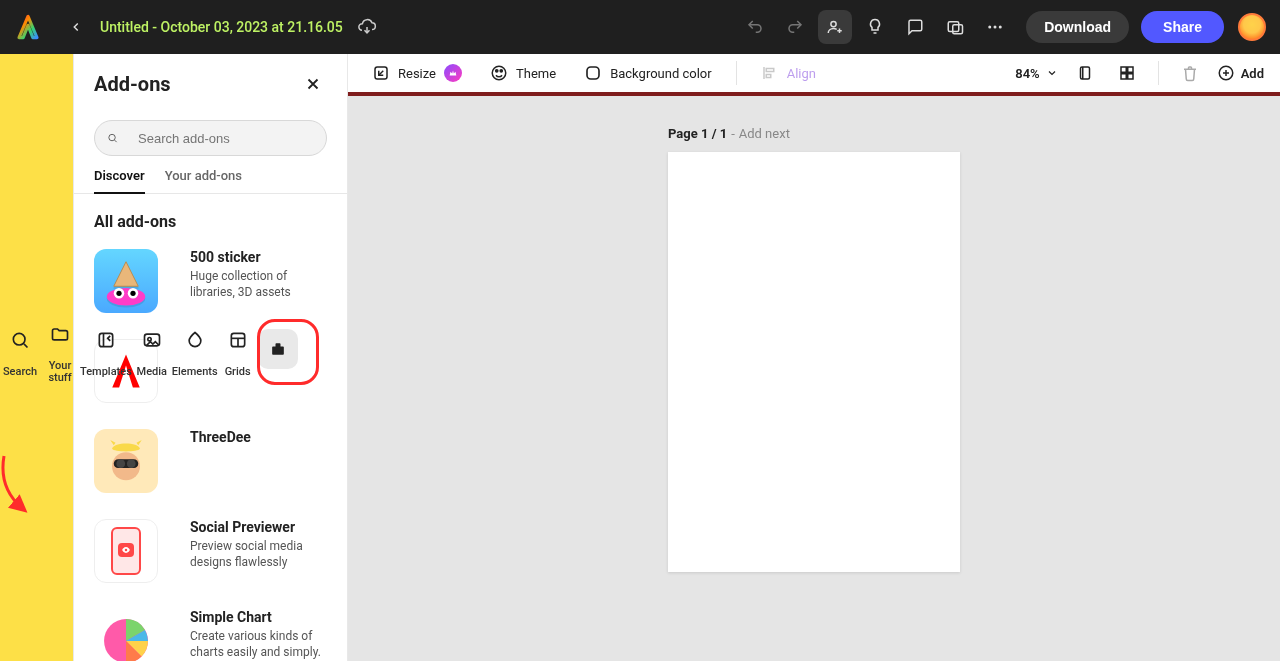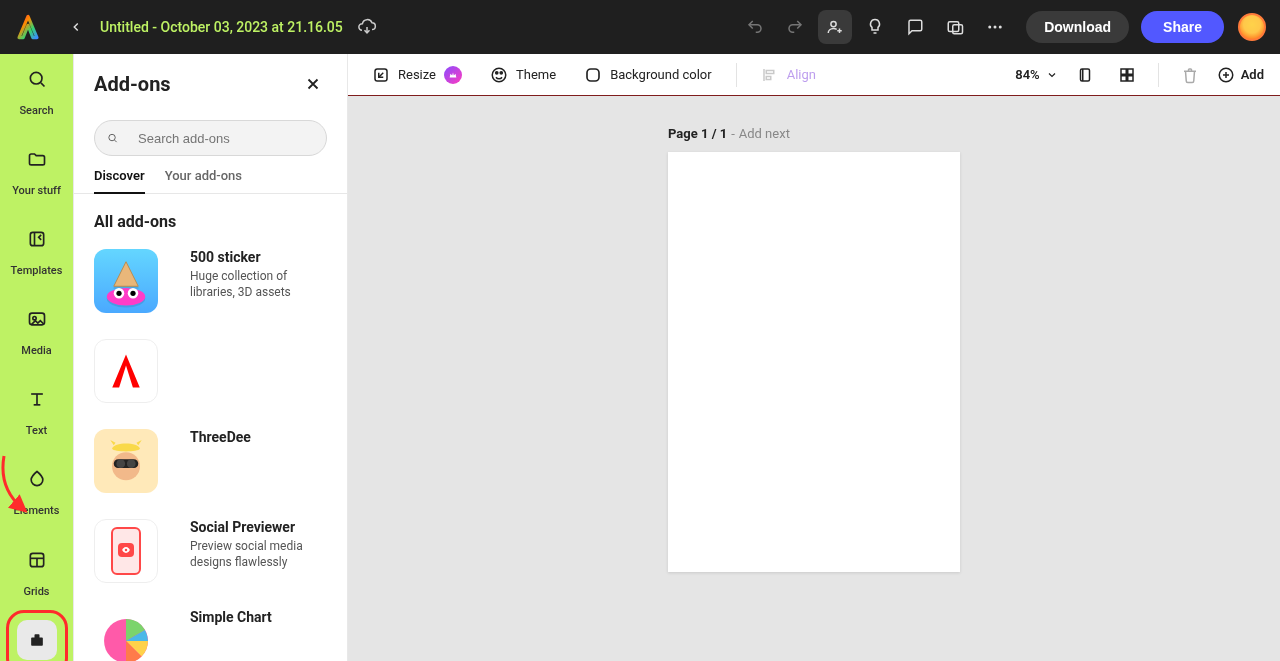--- a/index.html
+++ b/index.html
@@ -16,21 +16,21 @@
   .topicon.dimmed{opacity:0.45;}
   .topicon.circled{background:#3a3a3a;}
   .btn-download{background:#3a3a3a;color:#fff;border:none;border-radius:18px;padding:8px 18px;font-size:14px;font-weight:600;margin-left:14px;cursor:pointer;}
   .btn-share{background:#5258ff;color:#fff;border:none;border-radius:18px;padding:8px 22px;font-size:14px;font-weight:600;margin-left:12px;cursor:pointer;}
   .avatar{width:28px;height:28px;border-radius:50%;margin-left:14px;background:radial-gradient(circle at 50% 40%, #ffd24a 0%, #ffc84a 45%, #ff8a28 75%);border:2px solid #ff7b3a;}
   
   
   .app-body{display:flex;height:607px;}
   
   
-  .rail{width:74px;border-right:1px solid #e8e8e8;display:flex;flex-direction:column;align-items:center;padding-top:5px;background:#bef264;}
+  .rail{width:74px;border-right:1px solid #e8e8e8;display:flex;align-items:center;padding-top:5px;background:#fde047;}
   .rail-item{display:flex;flex-direction:column;align-items:center;gap:6px;margin-bottom:22px;cursor:pointer;width:60px;}
   .rail-ic{width:40px;height:40px;display:flex;align-items:center;justify-content:center;border-radius:10px;}
   .rail-lbl{font-size:11px;color:#333;font-weight:500;text-align:center;line-height:1.1;}
   .rail-item.highlighted .rail-ic{background:#e9e9e9;}
   .rail-item.highlighted{position:relative;}
   .rail-highlight-ring{position:absolute;top:-10px;left:-1px;width:62px;height:66px;border:3px solid #ff2b2b;border-radius:18px;pointer-events:none;}
   .rail-arrow{position:absolute;left:-2px;top:400px;pointer-events:none;}
   .rail-spacer{flex:1;}
 
   
@@ -47,21 +47,21 @@
   .tab.active:after{content:"";position:absolute;left:0;right:0;bottom:-1px;height:2px;background:#111;}
   .section-title{font-size:16px;font-weight:700;padding:18px 20px 10px;}
   .addon-list{overflow:auto;padding:0 14px;}
   .addon{display:flex;gap:32px;padding:8px 6px;margin-bottom:10px;cursor:pointer;border-radius:10px;align-items:flex-start;}
   .addon-ic{width:64px;height:64px;border-radius:12px;flex-shrink:0;display:flex;align-items:center;justify-content:center;background:#f2f2f2;}
   .addon-name{font-size:14px;font-weight:700;margin-bottom:3px;}
   .addon-desc{font-size:12px;color:#555;line-height:1.35;}
 
   
   .canvas-area{flex:1;display:flex;flex-direction:column;}
-  .toolstrip{height:42px;border-bottom:1px solid #7f1d1d;display:flex;align-items:center;padding:0 16px;gap:12px;background:#fff;}
+  .toolstrip{height:42px;border-bottom:4px solid #7f1d1d;display:flex;align-items:center;padding:0 16px;gap:12px;background:#fff;}
   .ts-group{display:flex;align-items:center;gap:8px;padding:4px 8px;border-radius:6px;cursor:pointer;}
   .ts-label{font-size:13px;color:#222;}
   .prem-badge{width:18px;height:18px;border-radius:50%;background:linear-gradient(135deg,#8a4bff,#ff3bbf);display:flex;align-items:center;justify-content:center;}
   .ts-sep{width:1px;height:24px;background:#e3e3e3;margin:0 4px;}
   .ts-disabled{opacity:.45;cursor:default;}
   .ts-spacer{flex:1;}
   .zoom{font-size:13px;font-weight:600;color:#222;display:flex;align-items:center;gap:6px;cursor:pointer;text-align:right;}
   .ts-iconbtn{width:30px;height:30px;display:flex;align-items:center;justify-content:center;border-radius:6px;cursor:pointer;}
   .add-link{display:flex;align-items:center;gap:6px;font-size:13px;font-weight:600;cursor:pointer;}
 
@@ -205,30 +205,20 @@
             <rect x="3" y="5" width="18" height="14" rx="3"></rect>
             <circle cx="9" cy="11" r="2"></circle>
             <path d="m5 19 5-5 3 3 3-3 4 4"></path>
           </svg>
         </div>
       <div class="rail-lbl">Media</div>
     </div>
     <div class="rail-item">
       <div class="rail-ic">
           <svg width="20" height="20" viewBox="0 0 24 24" fill="none" stroke="#222" stroke-width="2">
-            <path d="M5 6h14"></path>
-            <path d="M12 6v13"></path>
-            <path d="M8 19h8"></path>
-          </svg>
-        </div>
-      <div class="rail-lbl">Text</div>
-    </div>
-    <div class="rail-item">
-      <div class="rail-ic">
-          <svg width="20" height="20" viewBox="0 0 24 24" fill="none" stroke="#222" stroke-width="2">
             <path d="M12 3c5 4 7 7 7 10a7 7 0 1 1-14 0c0-3 2-6 7-10z"></path>
           </svg>
         </div>
       <div class="rail-lbl">Elements</div>
     </div>
     <div class="rail-item">
       <div class="rail-ic">
           <svg width="20" height="20" viewBox="0 0 24 24" fill="none" stroke="#222" stroke-width="2">
             <rect x="4" y="4" width="16" height="16" rx="3"></rect>
             <path d="M4 10h16"></path>
@@ -339,20 +329,21 @@
           <svg width="54" height="54" viewBox="0 0 64 64">
               <circle cx="32" cy="32" r="26" fill="#ff5aa9"></circle>
               <path d="M32 32V6a26 26 0 0 1 22.5 13z" fill="#7bd46c"></path>
               <path d="M32 32 54.5 19A26 26 0 0 1 58 32z" fill="#4ab8e8"></path>
               <path d="M32 32h26a26 26 0 0 1-7.6 18.4z" fill="#ffd24a"></path>
               <path d="M32 32 50.4 50.4A26 26 0 0 1 32 58z" fill="#ff7b4a"></path>
             </svg>
         </div>
         <div>
           <div class="addon-name">Simple Chart</div>
+          <div class="addon-desc">Create various kinds of charts easily and simply.</div>
         </div>
       </div>
 
     </div>
   </div>
 
   <div class="canvas-area">
     <div class="toolstrip">
       <div class="ts-group">
         <svg width="18" height="18" viewBox="0 0 24 24" fill="none" stroke="#222" stroke-width="2">

